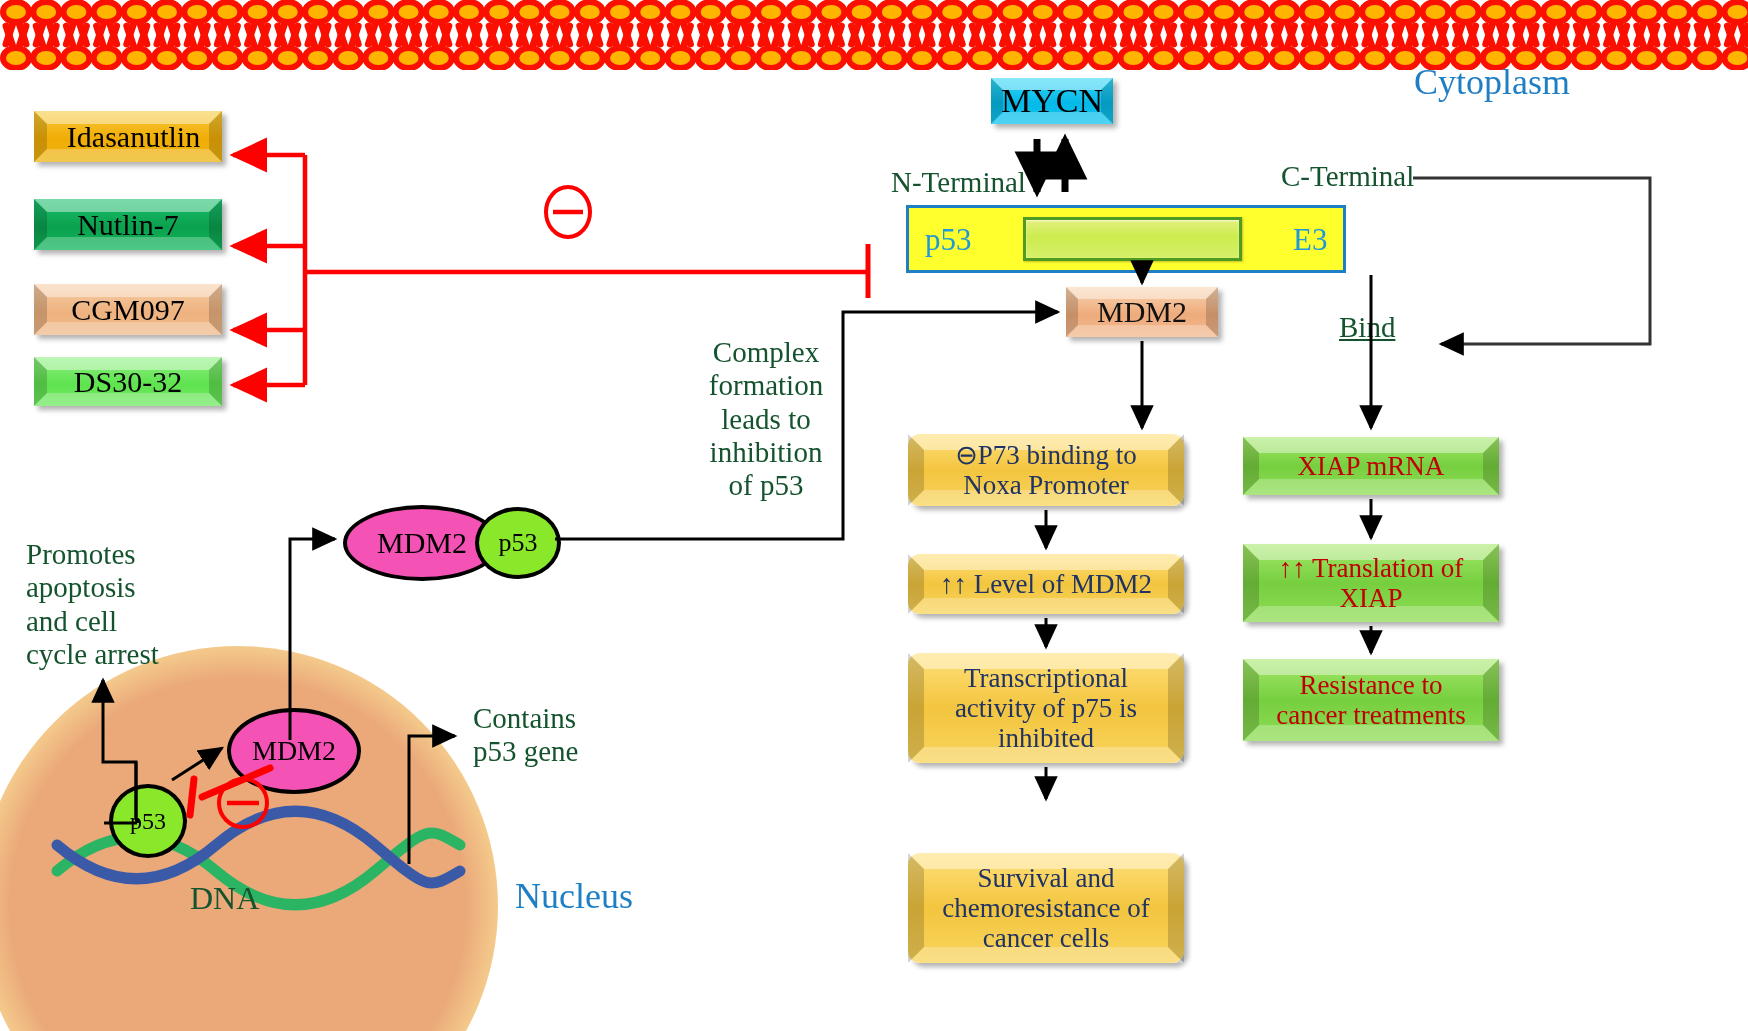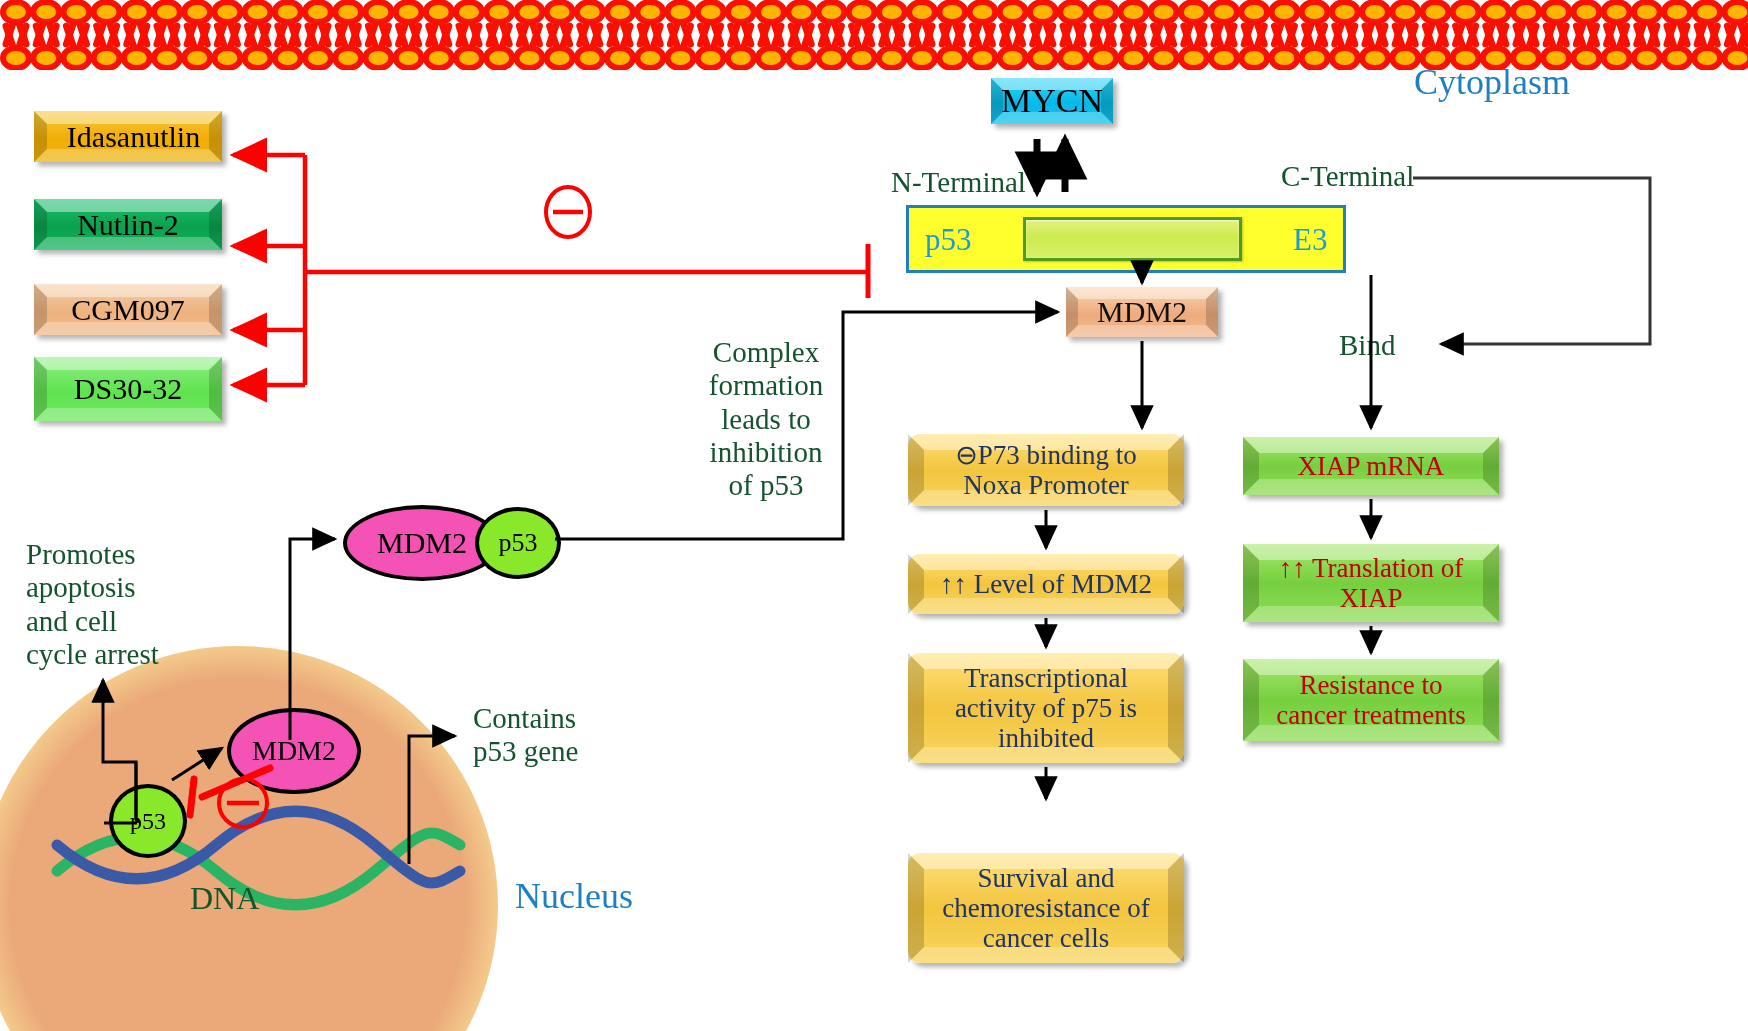--- a/index.html
+++ b/index.html
@@ -255,50 +255,50 @@
 
   <div class="bev c-idasa" style="left:34px;top:111px;width:188px;height:51px;">
     <div class="bevtop"></div>
       <div class="bevbot"></div>
     <span class="bevlabel drugtxt">Idasanutlin</span>
   </div>
 
   <div class="bev c-nutlin" style="left:34px;top:199px;width:188px;height:51px;">
     <div class="bevtop"></div>
       <div class="bevbot"></div>
-    <span class="bevlabel drugtxt">Nutlin-2</span>
+    <span class="bevlabel drugtxt">Nutlin-7</span>
   </div>
 
   <div class="bev c-cgm" style="left:34px;top:284px;width:188px;height:51px;">
     <div class="bevtop"></div>
       <div class="bevbot"></div>
     <span class="bevlabel drugtxt">CGM097</span>
   </div>
 
-  <div class="bev c-ds" style="left:34px;top:357px;width:188px;height:64px;">
+  <div class="bev c-ds" style="left:34px;top:357px;width:188px;height:49px;">
     <div class="bevtop"></div>
       <div class="bevbot"></div>
     <span class="bevlabel drugtxt">DS30-32</span>
   </div>
 
   <div class="bev c-mycn" style="left:991px;top:78px;width:122px;height:46px;">
     <div class="bevtop"></div>
       <div class="bevbot"></div>
     <span class="bevlabel mycntxt">MYCN</span>
   </div>
 
   <div class="abs" id="p53bar">
     <div class="abs teallab" style="left:16px;top:14px;">p53</div>
     <div class="abs" id="p53inner"></div>
     <div class="abs teallab" style="left:384px;top:14px;">E3</div>
   </div>
 
   <div class="abs plain" style="left:891px;top:166px;">N-Terminal</div>
   <div class="abs plain" style="left:1281px;top:160px;">C-Terminal</div>
-  <div class="abs plain" style="left:1339px;top:329px;">Bind</div>
+  <div class="abs plain" style="left:1339px;top:311px;text-decoration:underline;">Bind</div>
 
   <div class="bev c-mdm2box" style="left:1066px;top:287px;width:152px;height:50px;">
     <div class="bevtop"></div>
       <div class="bevbot"></div>
     <span class="bevlabel mdm2txt">MDM2</span>
   </div>
 
   <div class="bev c-gold" style="left:908px;top:434px;width:276px;height:72px;">
     <div class="bevtop"></div>
       <div class="bevbot"></div>

